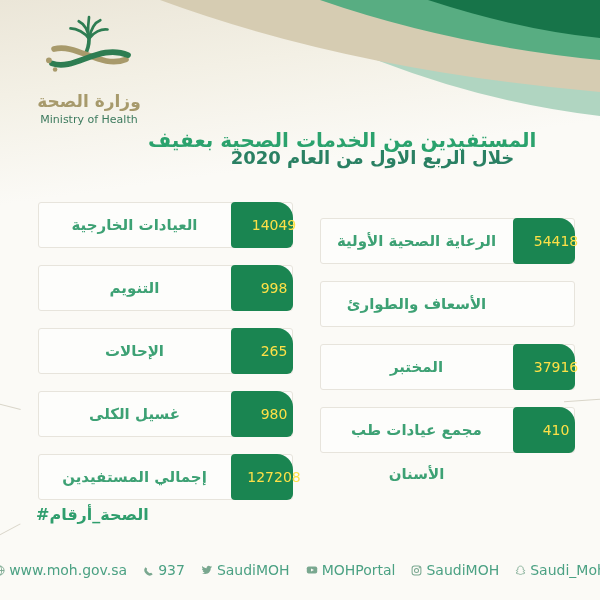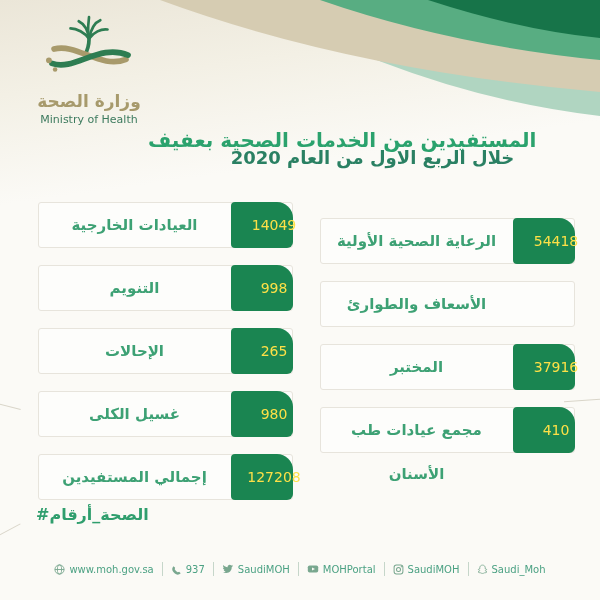--- a/index.html
+++ b/index.html
@@ -32,21 +32,21 @@
   .stat-row{position:relative;height:46px;background:#fdfdfb;border:1px solid #e7e4dc;border-radius:3px;}
   .stat-label{position:absolute;left:0;right:62px;top:0;height:44px;line-height:44px;
          text-align:center;font-size:15px;font-weight:600;color:#3da174;}
   .stat-badge{position:absolute;right:-1px;top:-1px;bottom:-1px;width:62px;background:#1a8551;
          border-radius:4px 16px 6px 4px;display:flex;align-items:center;justify-content:center;
          color:#fde047;font-size:14px;font-weight:500;padding-left:24px;}
   
   .hashtag{position:absolute;left:36px;top:505px;font-size:16px;font-weight:bold;color:#2f9e6d;}
   
   .footer{position:absolute;left:0;top:562px;width:600px;display:flex;align-items:center;
-         justify-content:center;gap:8px;color:#4ba183;font-size:10px;}
+         justify-content:center;gap:8px;color:#4ba183;font-size:14px;}
   .f-item{display:flex;align-items:center;gap:4px;cursor:pointer;}
   .f-item svg{display:block;}
   .f-div{width:1px;height:14px;background:#c6d6ca;}
 </style>
 </head>
 <body>
 
 <div class="page">
 
   <svg class="swoosh" width="600" height="140" viewBox="0 0 600 140" preserveAspectRatio="none">

